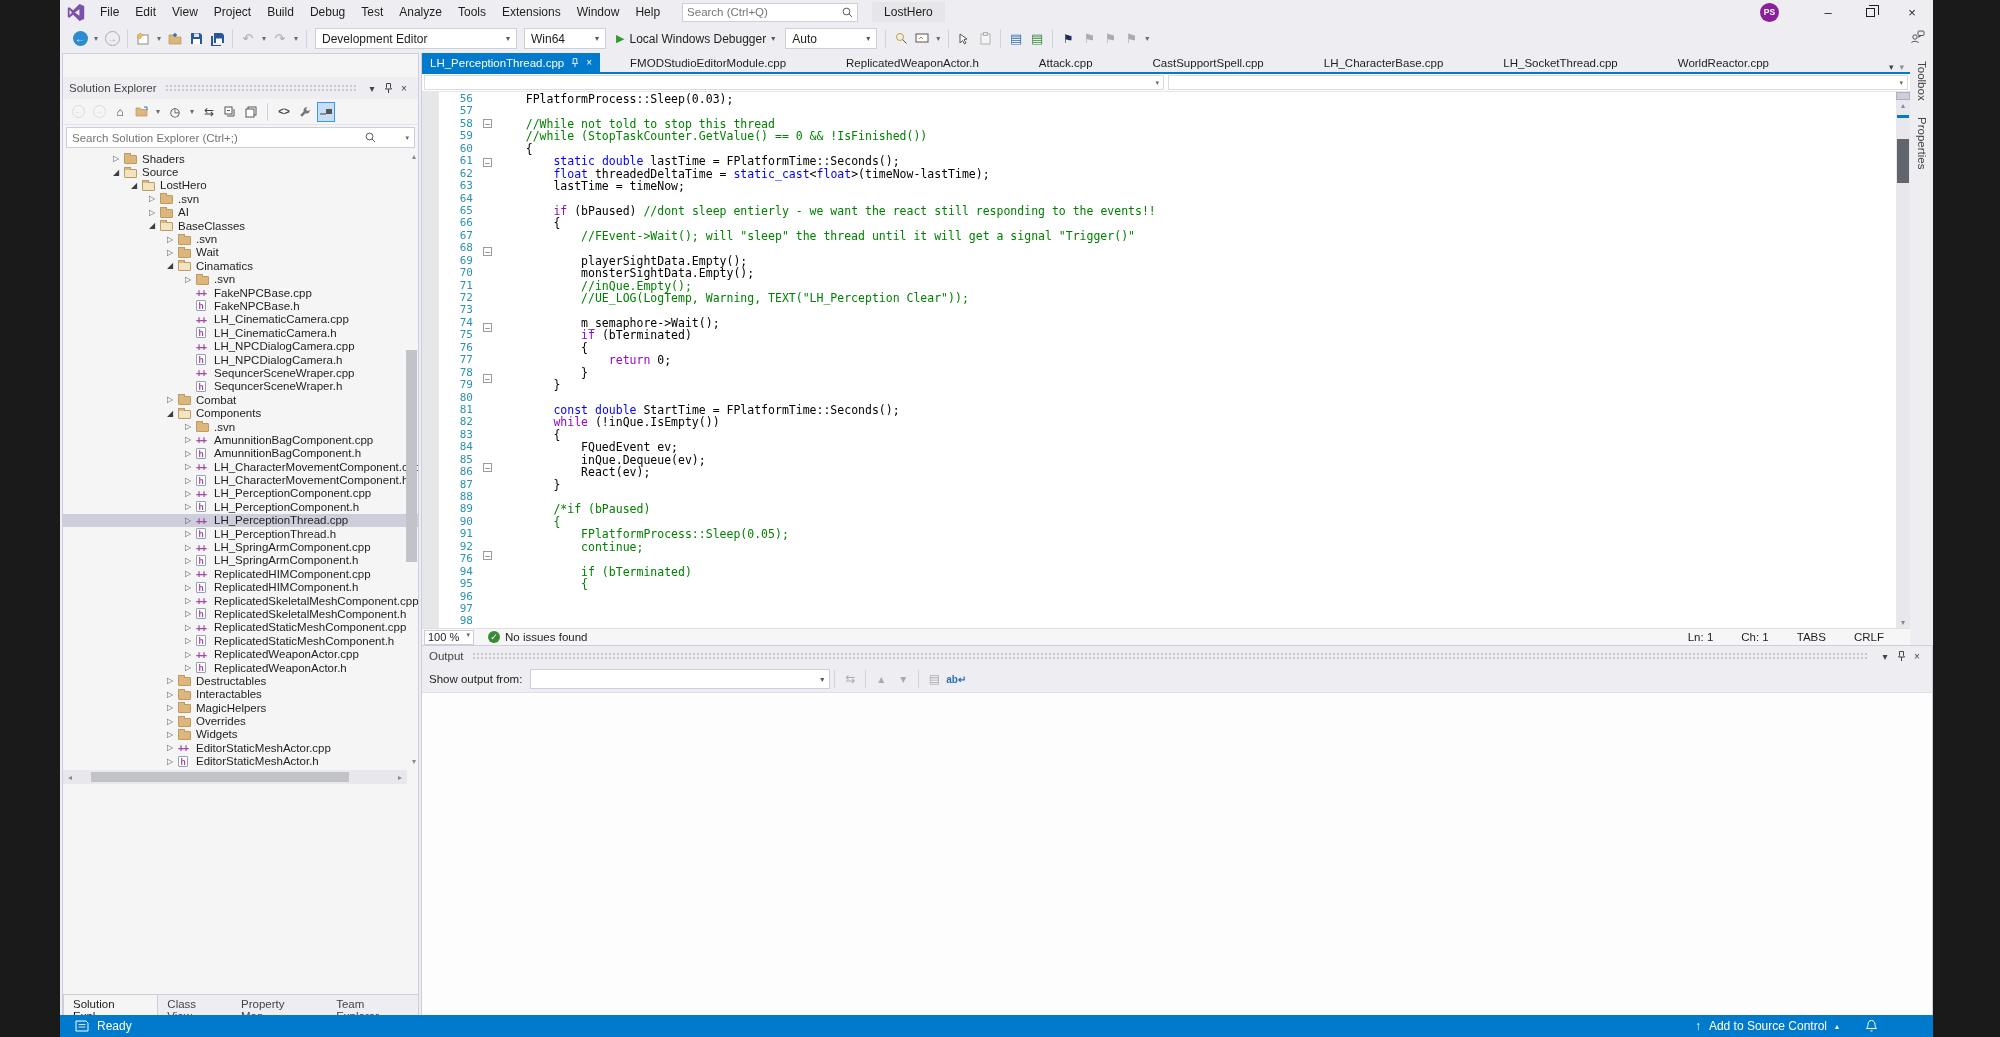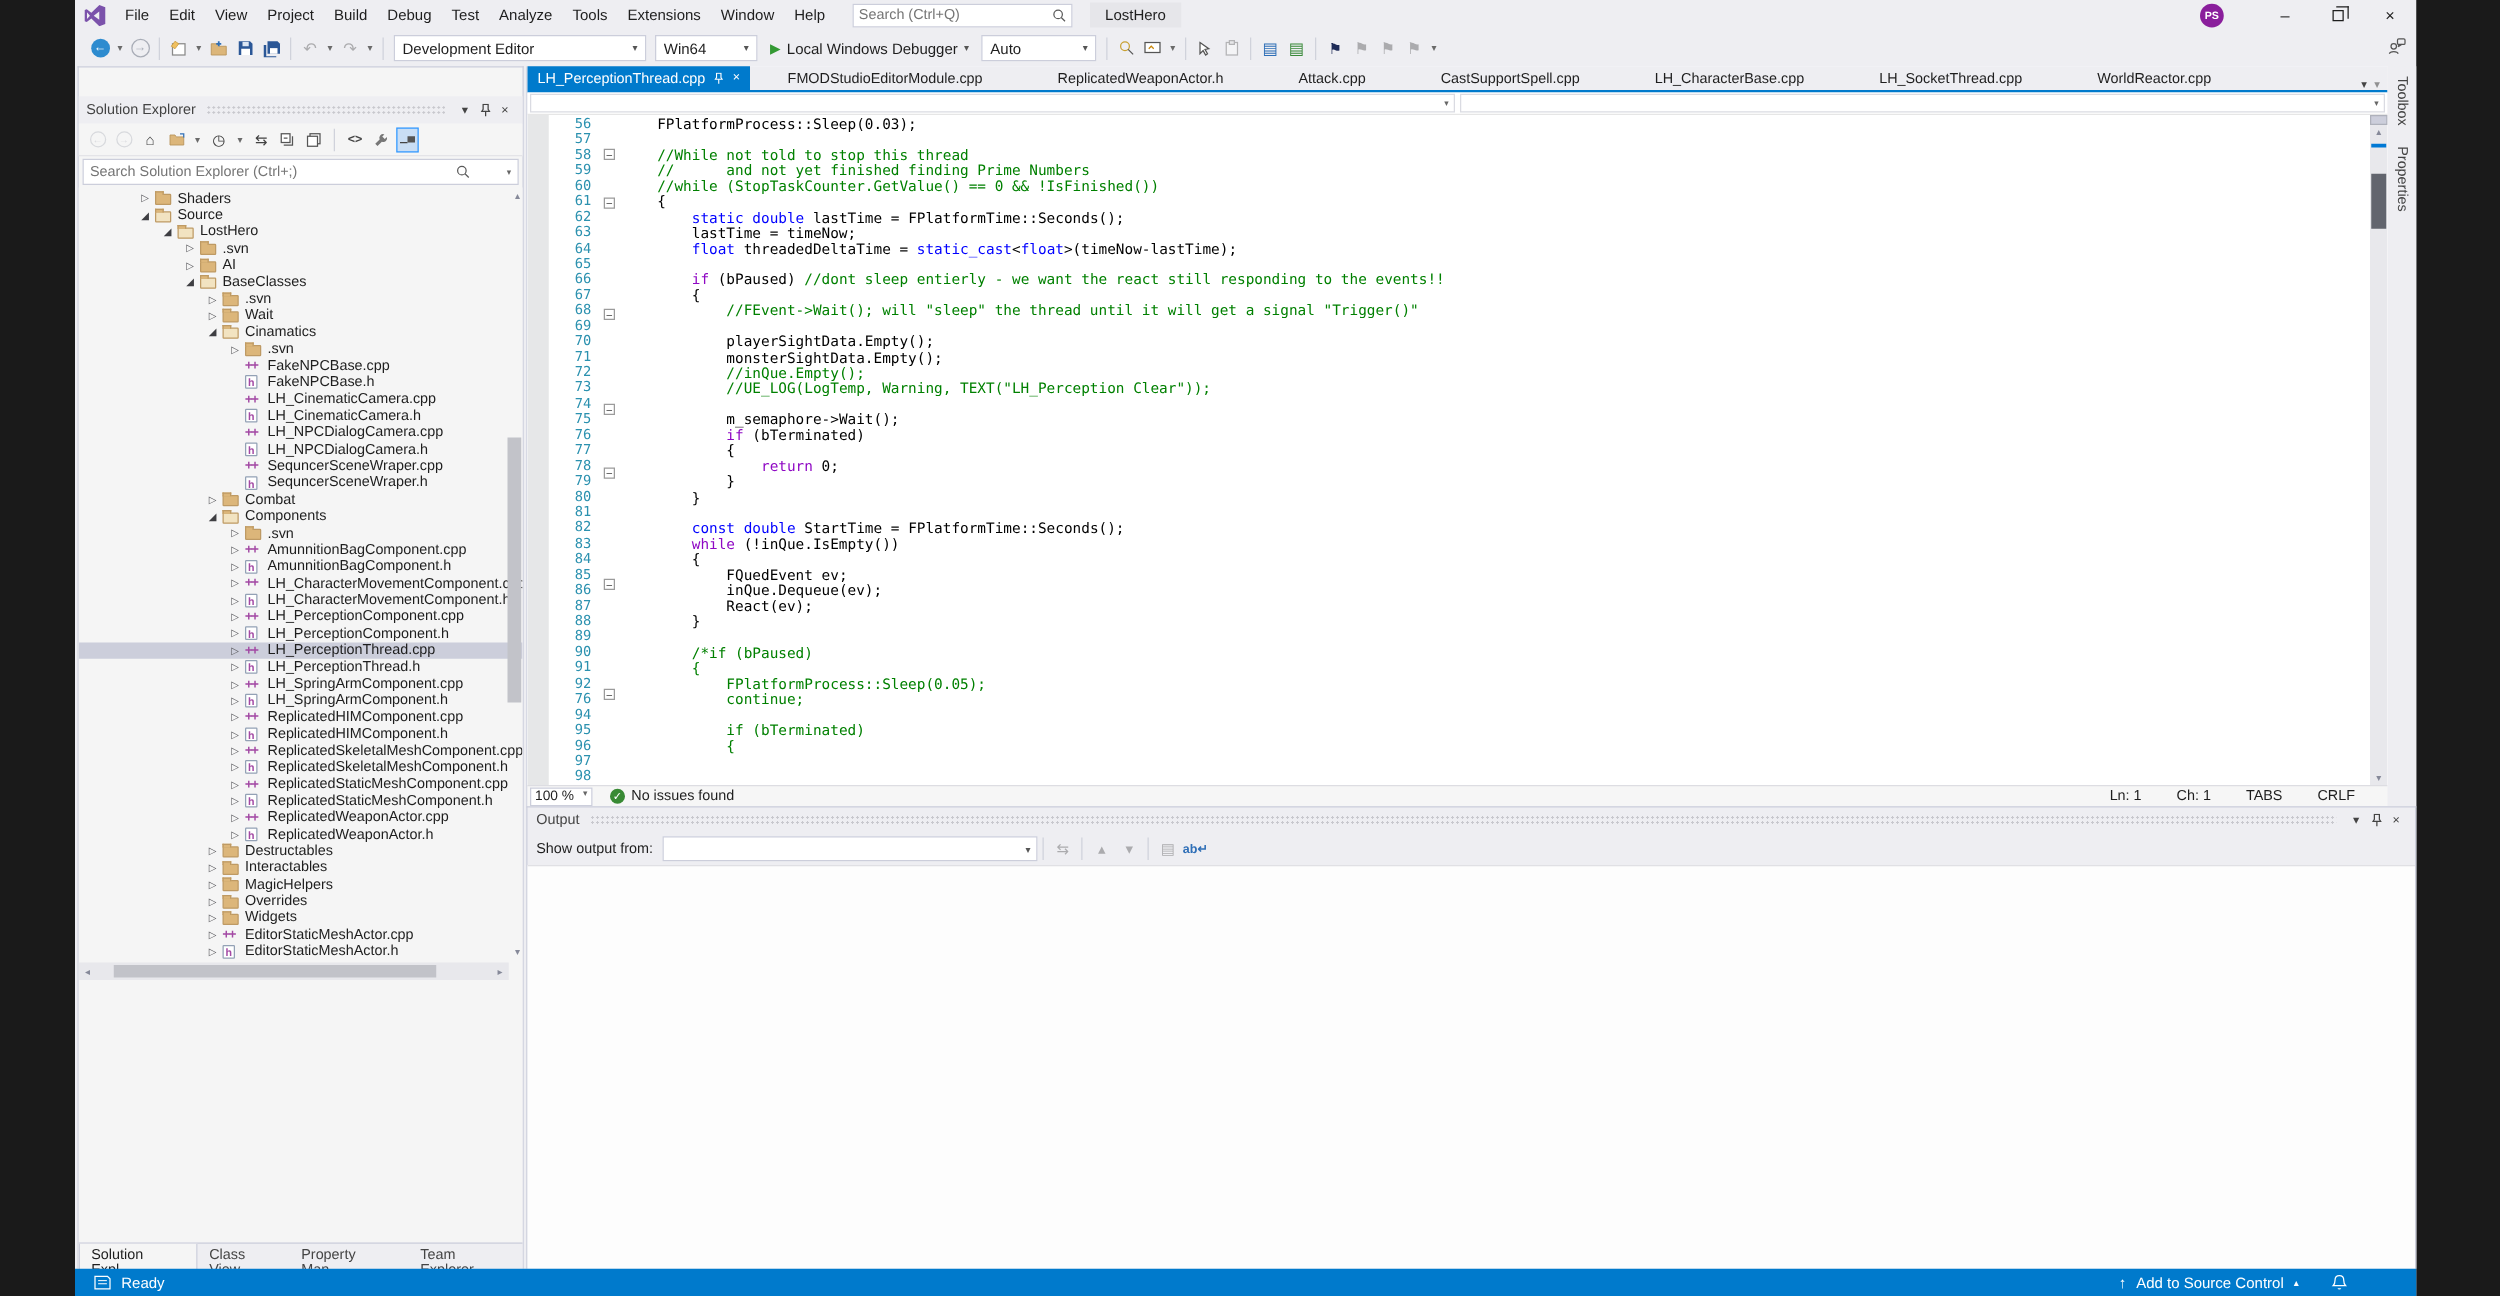--- a/index.html
+++ b/index.html
@@ -828,26 +828,25 @@
                   <div></div>
                   <div></div>
                   <div></div>
                   <div></div>
                   <div></div>
                 </div>
               <div class="codecol" id="codecol">
                   <div class="cline">    <span class="d">FPlatformProcess::Sleep(0.03);</span></div>
                   <div class="cline"></div>
                   <div class="cline">    <span class="c">//While not told to stop this thread</span></div>
-                  <div class="cline">    <span class="c">//      and not yet finished finding Prime Numbers</span></div>
                   <div class="cline">    <span class="c">//while (StopTaskCounter.GetValue() == 0 &amp;&amp; !IsFinished())</span></div>
                   <div class="cline">    <span class="d">{</span></div>
                   <div class="cline">        <span class="k">static</span><span class="d"> </span><span class="k">double</span><span class="d"> lastTime = FPlatformTime::Seconds();</span></div>
+                  <div class="cline">        <span class="k">float</span><span class="d"> threadedDeltaTime = </span><span class="k">static_cast</span><span class="d">&lt;</span><span class="k">float</span><span class="d">&gt;(timeNow-lastTime);</span></div>
                   <div class="cline">        <span class="d">lastTime = timeNow;</span></div>
-                  <div class="cline">        <span class="k">float</span><span class="d"> threadedDeltaTime = </span><span class="k">static_cast</span><span class="d">&lt;</span><span class="k">float</span><span class="d">&gt;(timeNow-lastTime);</span></div>
                   <div class="cline"></div>
                   <div class="cline">        <span class="p">if</span><span class="d"> (bPaused) </span><span class="c">//dont sleep entierly - we want the react still responding to the events!!</span></div>
                   <div class="cline">        <span class="d">{</span></div>
                   <div class="cline">            <span class="c">//FEvent-&gt;Wait(); will "sleep" the thread until it will get a signal "Trigger()"</span></div>
                   <div class="cline"></div>
                   <div class="cline">            <span class="d">playerSightData.Empty();</span></div>
                   <div class="cline">            <span class="d">monsterSightData.Empty();</span></div>
                   <div class="cline">            <span class="c">//inQue.Empty();</span></div>
                   <div class="cline">            <span class="c">//UE_LOG(LogTemp, Warning, TEXT("LH_Perception Clear"));</span></div>
                   <div class="cline"></div>

